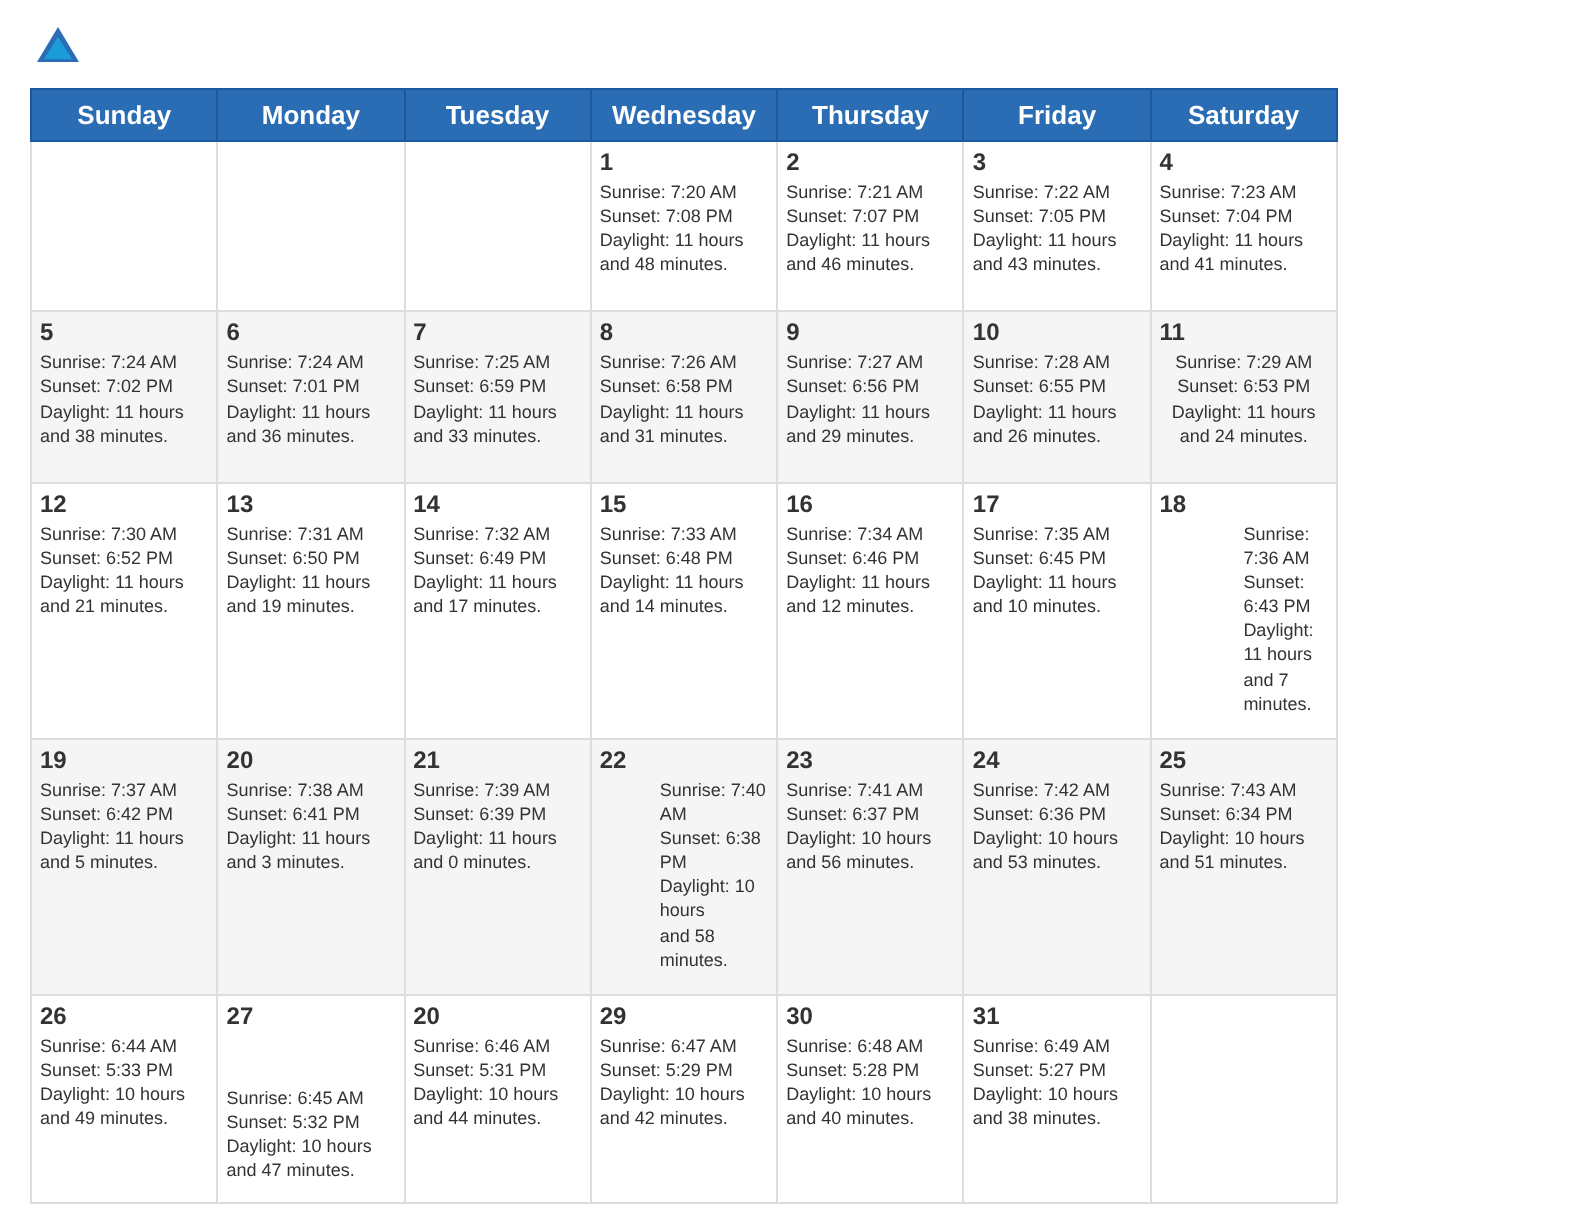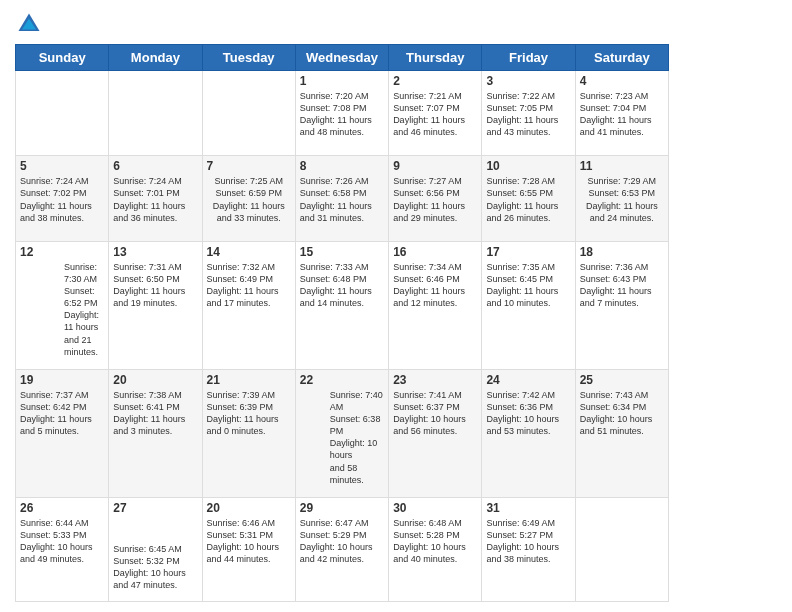--- a/index.html
+++ b/index.html
@@ -179,21 +179,21 @@
           </td>
           <td>
             <span class="day-num">6</span>
             <div class="day-info" style="white-space: pre-line;">Sunrise: 7:24 AM
 Sunset: 7:01 PM
 Daylight: 11 hours
 and 36 minutes.</div>
           </td>
           <td>
             <span class="day-num">7</span>
-            <div class="day-info" style="white-space: pre-line; text-align: center;">Sunrise: 7:25 AM
+            <div class="day-info" style="white-space: pre-line;">Sunrise: 7:25 AM
 Sunset: 6:59 PM
 Daylight: 11 hours
 and 33 minutes.</div>
           </td>
           <td>
             <span class="day-num">8</span>
             <div class="day-info" style="white-space: pre-line;">Sunrise: 7:26 AM
 Sunset: 6:58 PM
 Daylight: 11 hours
 and 31 minutes.</div>
@@ -216,21 +216,21 @@
             <span class="day-num">11</span>
             <div class="day-info" style="white-space: pre-line; text-align: center;">Sunrise: 7:29 AM
 Sunset: 6:53 PM
 Daylight: 11 hours
 and 24 minutes.</div>
           </td>
         </tr>
         <tr>
           <td>
             <span class="day-num">12</span>
-            <div class="day-info" style="white-space: pre-line; margin-left: 44px;">Sunrise: 7:30 AM
+            <div class="day-info" style="white-space: pre-line;">Sunrise: 7:30 AM
 Sunset: 6:52 PM
 Daylight: 11 hours
 and 21 minutes.</div>
           </td>
           <td>
             <span class="day-num">13</span>
             <div class="day-info" style="white-space: pre-line;">Sunrise: 7:31 AM
 Sunset: 6:50 PM
 Daylight: 11 hours
 and 19 minutes.</div>
@@ -258,21 +258,21 @@
           </td>
           <td>
             <span class="day-num">17</span>
             <div class="day-info" style="white-space: pre-line;">Sunrise: 7:35 AM
 Sunset: 6:45 PM
 Daylight: 11 hours
 and 10 minutes.</div>
           </td>
           <td>
             <span class="day-num">18</span>
-            <div class="day-info" style="white-space: pre-line;">Sunrise: 7:36 AM
+            <div class="day-info" style="white-space: pre-line; margin-left: 42px;">Sunrise: 7:36 AM
 Sunset: 6:43 PM
 Daylight: 11 hours
 and 7 minutes.</div>
           </td>
         </tr>
         <tr>
           <td>
             <span class="day-num">19</span>
             <div class="day-info" style="white-space: pre-line;">Sunrise: 7:37 AM
 Sunset: 6:42 PM

